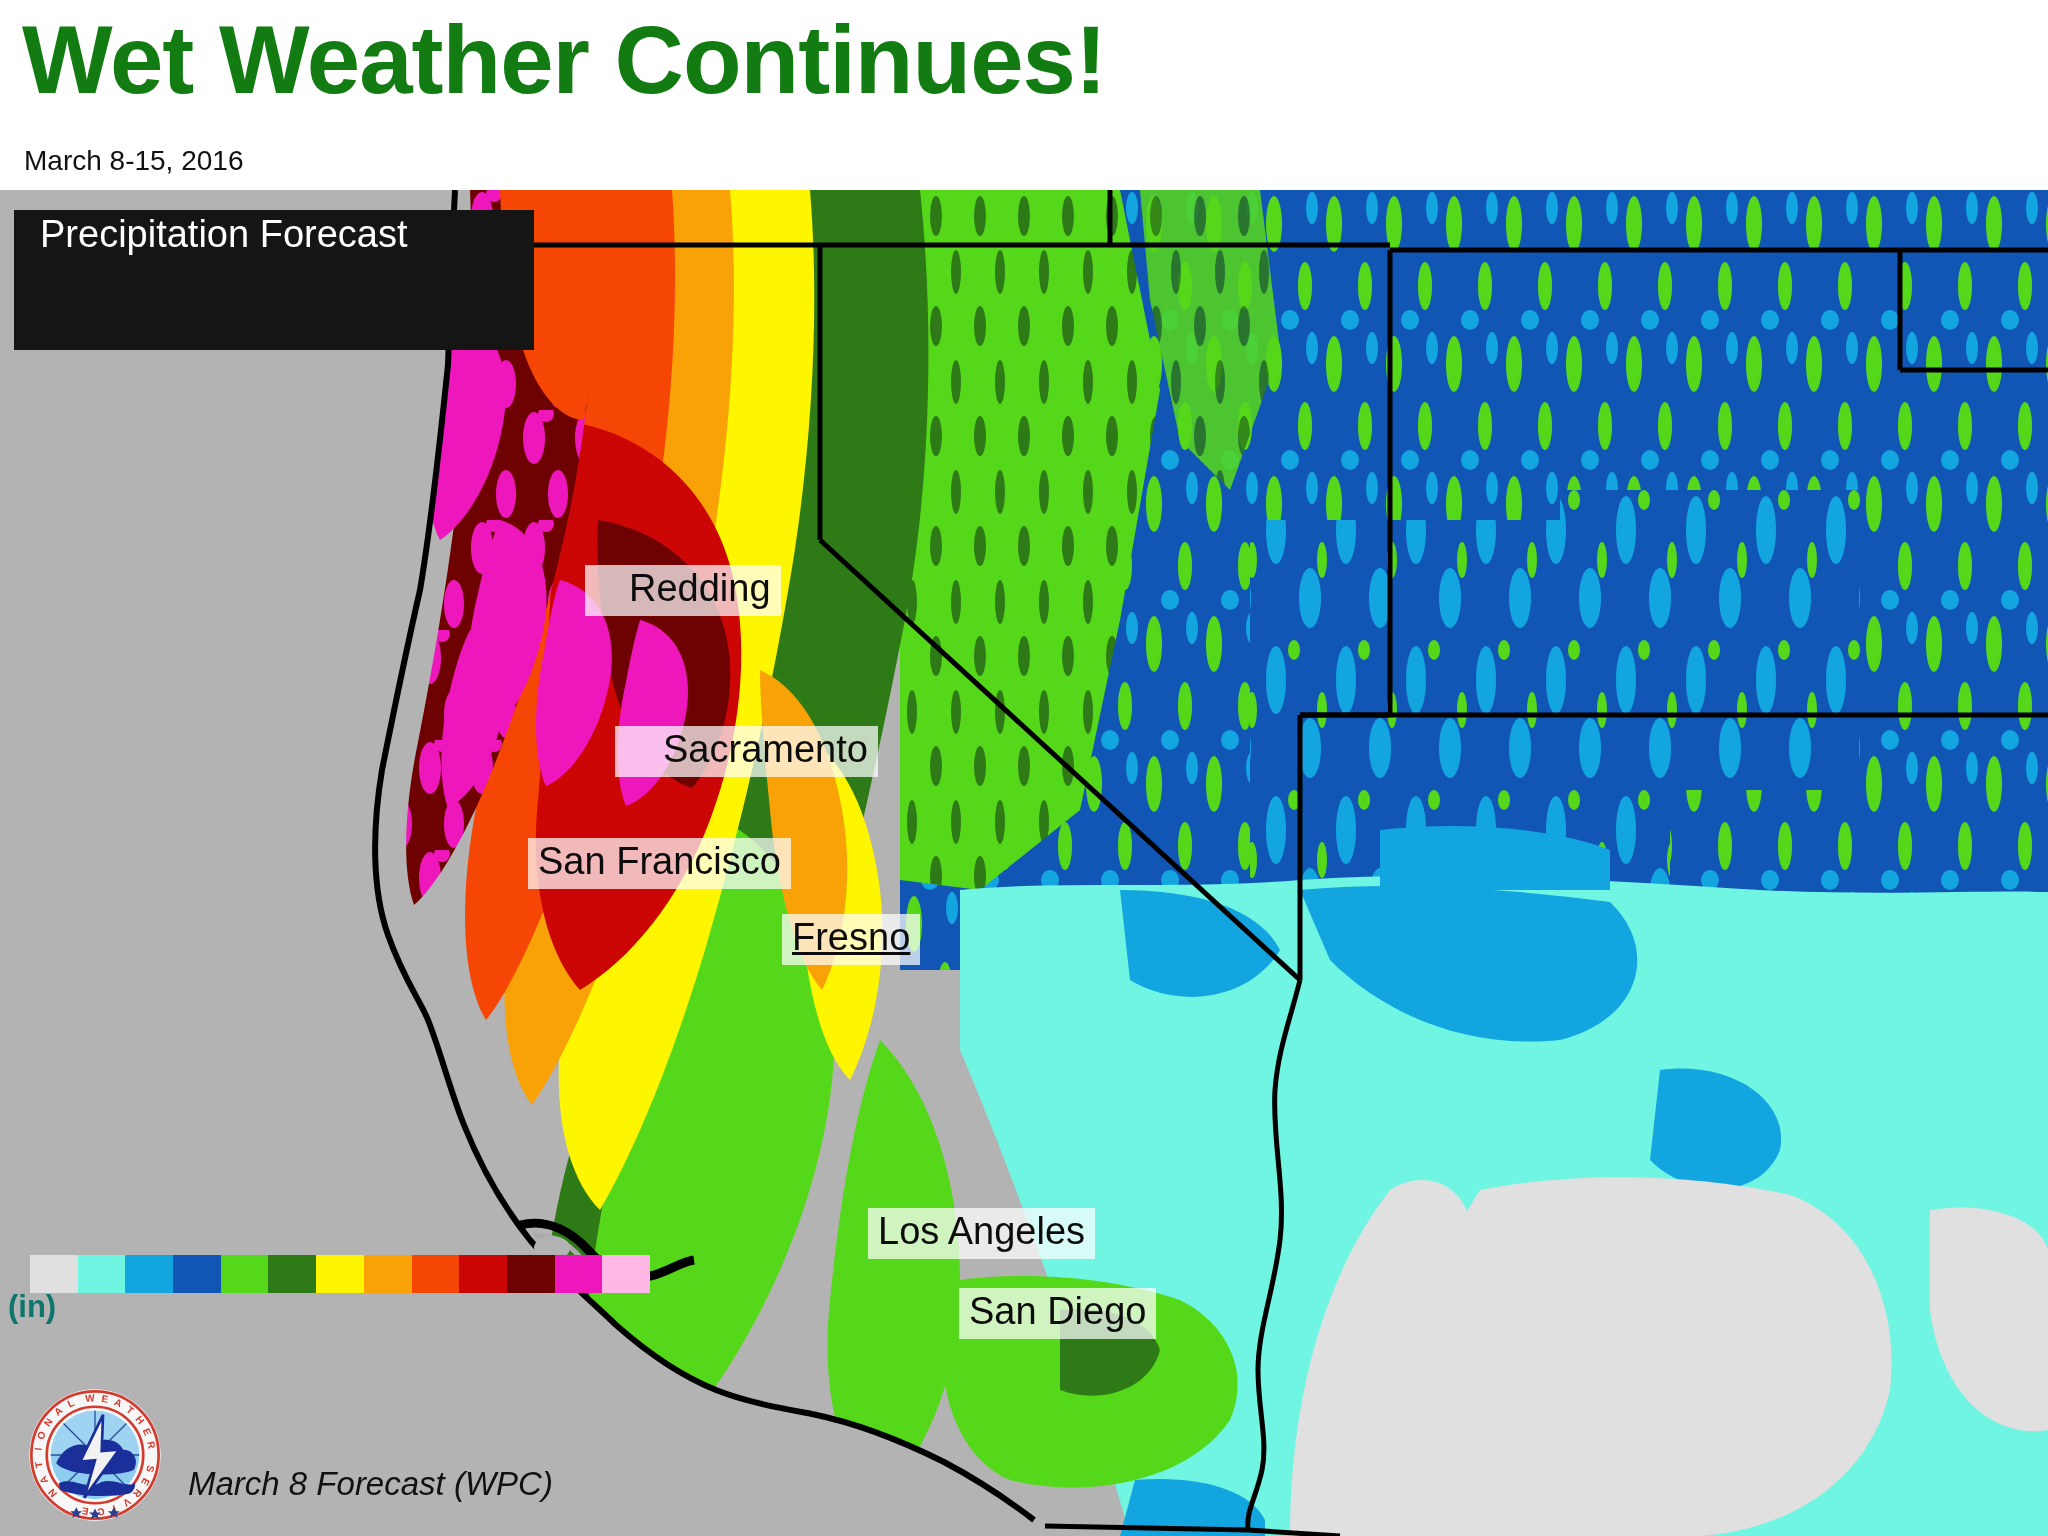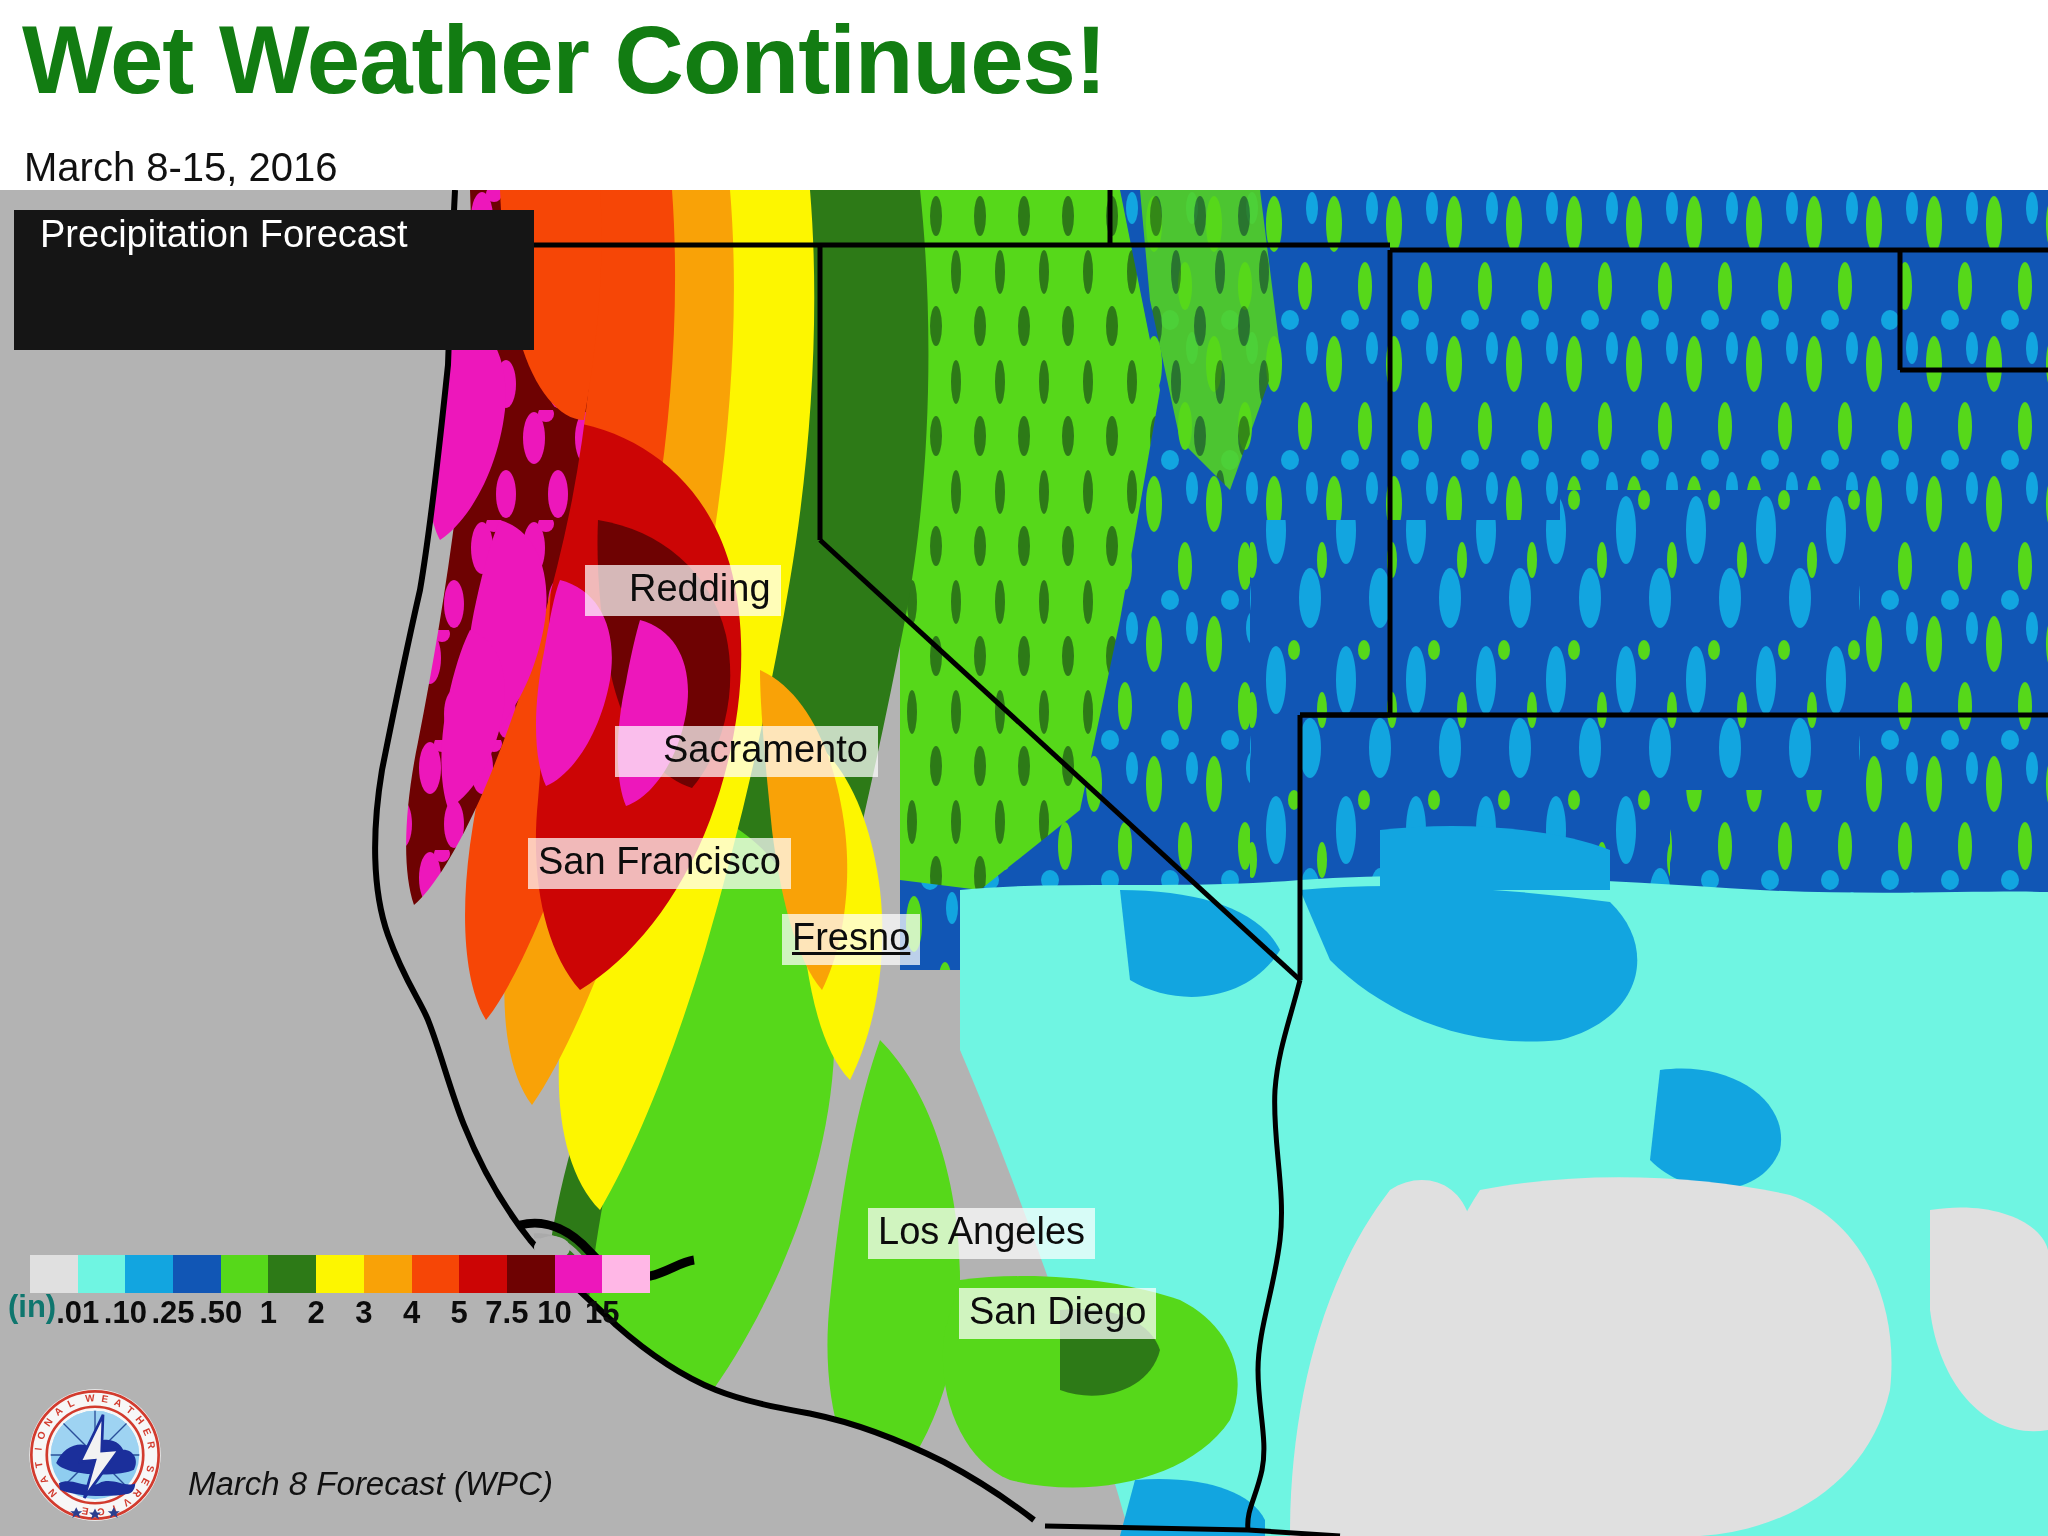--- a/index.html
+++ b/index.html
@@ -4,21 +4,21 @@
 <style>
   html,body{margin:0;padding:0;background:#fff;}
   body{width:2048px;height:1536px;overflow:hidden;font-family:"Liberation Sans",sans-serif;}
   #root{position:relative;width:1816px;height:1536px;background:#ffffff;}
 
   
   #header{position:absolute;left:0;top:0;width:2048px;height:190px;background:#ffffff;}
   #title{position:absolute;left:22px;top:10px;font-size:96px;font-weight:bold;
          color:#127c12;letter-spacing:-1px;line-height:1.05;white-space:nowrap;
          font-family:"Liberation Sans",sans-serif;}
-  #subtitle{position:absolute;left:24px;top:145px;font-size:40px;color:#111;
+  #subtitle{position:absolute;left:24px;top:145px;font-size:28px;color:#111;
             white-space:nowrap;font-family:"Liberation Sans",sans-serif;}
 
   
   #map{position:absolute;left:0;top:190px;width:2048px;height:1346px;background:#b3b3b3;overflow:hidden;}
   #mapsvg{position:absolute;left:0;top:0;width:2048px;height:1346px;display:block;}
 
   
   #captionbox{position:absolute;left:14px;top:210px;width:520px;height:140px;
               background:#151515;display:flex;flex-direction:column;justify-content:space-between;
               padding-left:26px;box-sizing:border-box;}
@@ -259,34 +259,20 @@
         <span style="background: rgb(17, 86, 181);"></span>
         <span style="background: rgb(86, 216, 26);"></span>
         <span style="background: rgb(45, 122, 23);"></span>
         <span style="background: rgb(253, 246, 0);"></span>
         <span style="background: rgb(249, 162, 7);"></span>
         <span style="background: rgb(246, 70, 6);"></span>
         <span style="background: rgb(204, 5, 5);"></span>
         <span style="background: rgb(110, 2, 2);"></span>
         <span style="background: rgb(237, 23, 187);"></span>
         <span style="background: rgb(255, 183, 230);"></span>
-      </div>
-    <div id="legendlabels">
-        <div class="lbl" style="left: 47.6923px;">.01</div>
-        <div class="lbl" style="left: 95.3846px;">.10</div>
-        <div class="lbl" style="left: 143.077px;">.25</div>
-        <div class="lbl" style="left: 190.769px;">.50</div>
-        <div class="lbl" style="left: 238.462px;">1</div>
-        <div class="lbl" style="left: 286.154px;">2</div>
-        <div class="lbl" style="left: 333.846px;">3</div>
-        <div class="lbl" style="left: 381.538px;">4</div>
-        <div class="lbl" style="left: 429.231px;">5</div>
-        <div class="lbl" style="left: 476.923px;">7.5</div>
-        <div class="lbl" style="left: 524.615px;">10</div>
-        <div class="lbl" style="left: 572.308px;">15</div>
       </div>
   </div>
   <div id="unitlabel">(in)</div>
 
   <svg id="logo" viewBox="0 0 200 200">
     <circle cx="100" cy="100" r="98" fill="#f7f7f7"></circle>
     <circle cx="100" cy="100" r="95" fill="none" stroke="#d23b2e" stroke-width="4"></circle>
     <circle cx="100" cy="100" r="72" fill="none" stroke="#d23b2e" stroke-width="4"></circle>
     <circle cx="100" cy="100" r="66" fill="#8fcdf0"></circle>
     <path d="M34,100 a66,66 0 0 1 132,0 Z" fill="#9ed3f2"></path>

